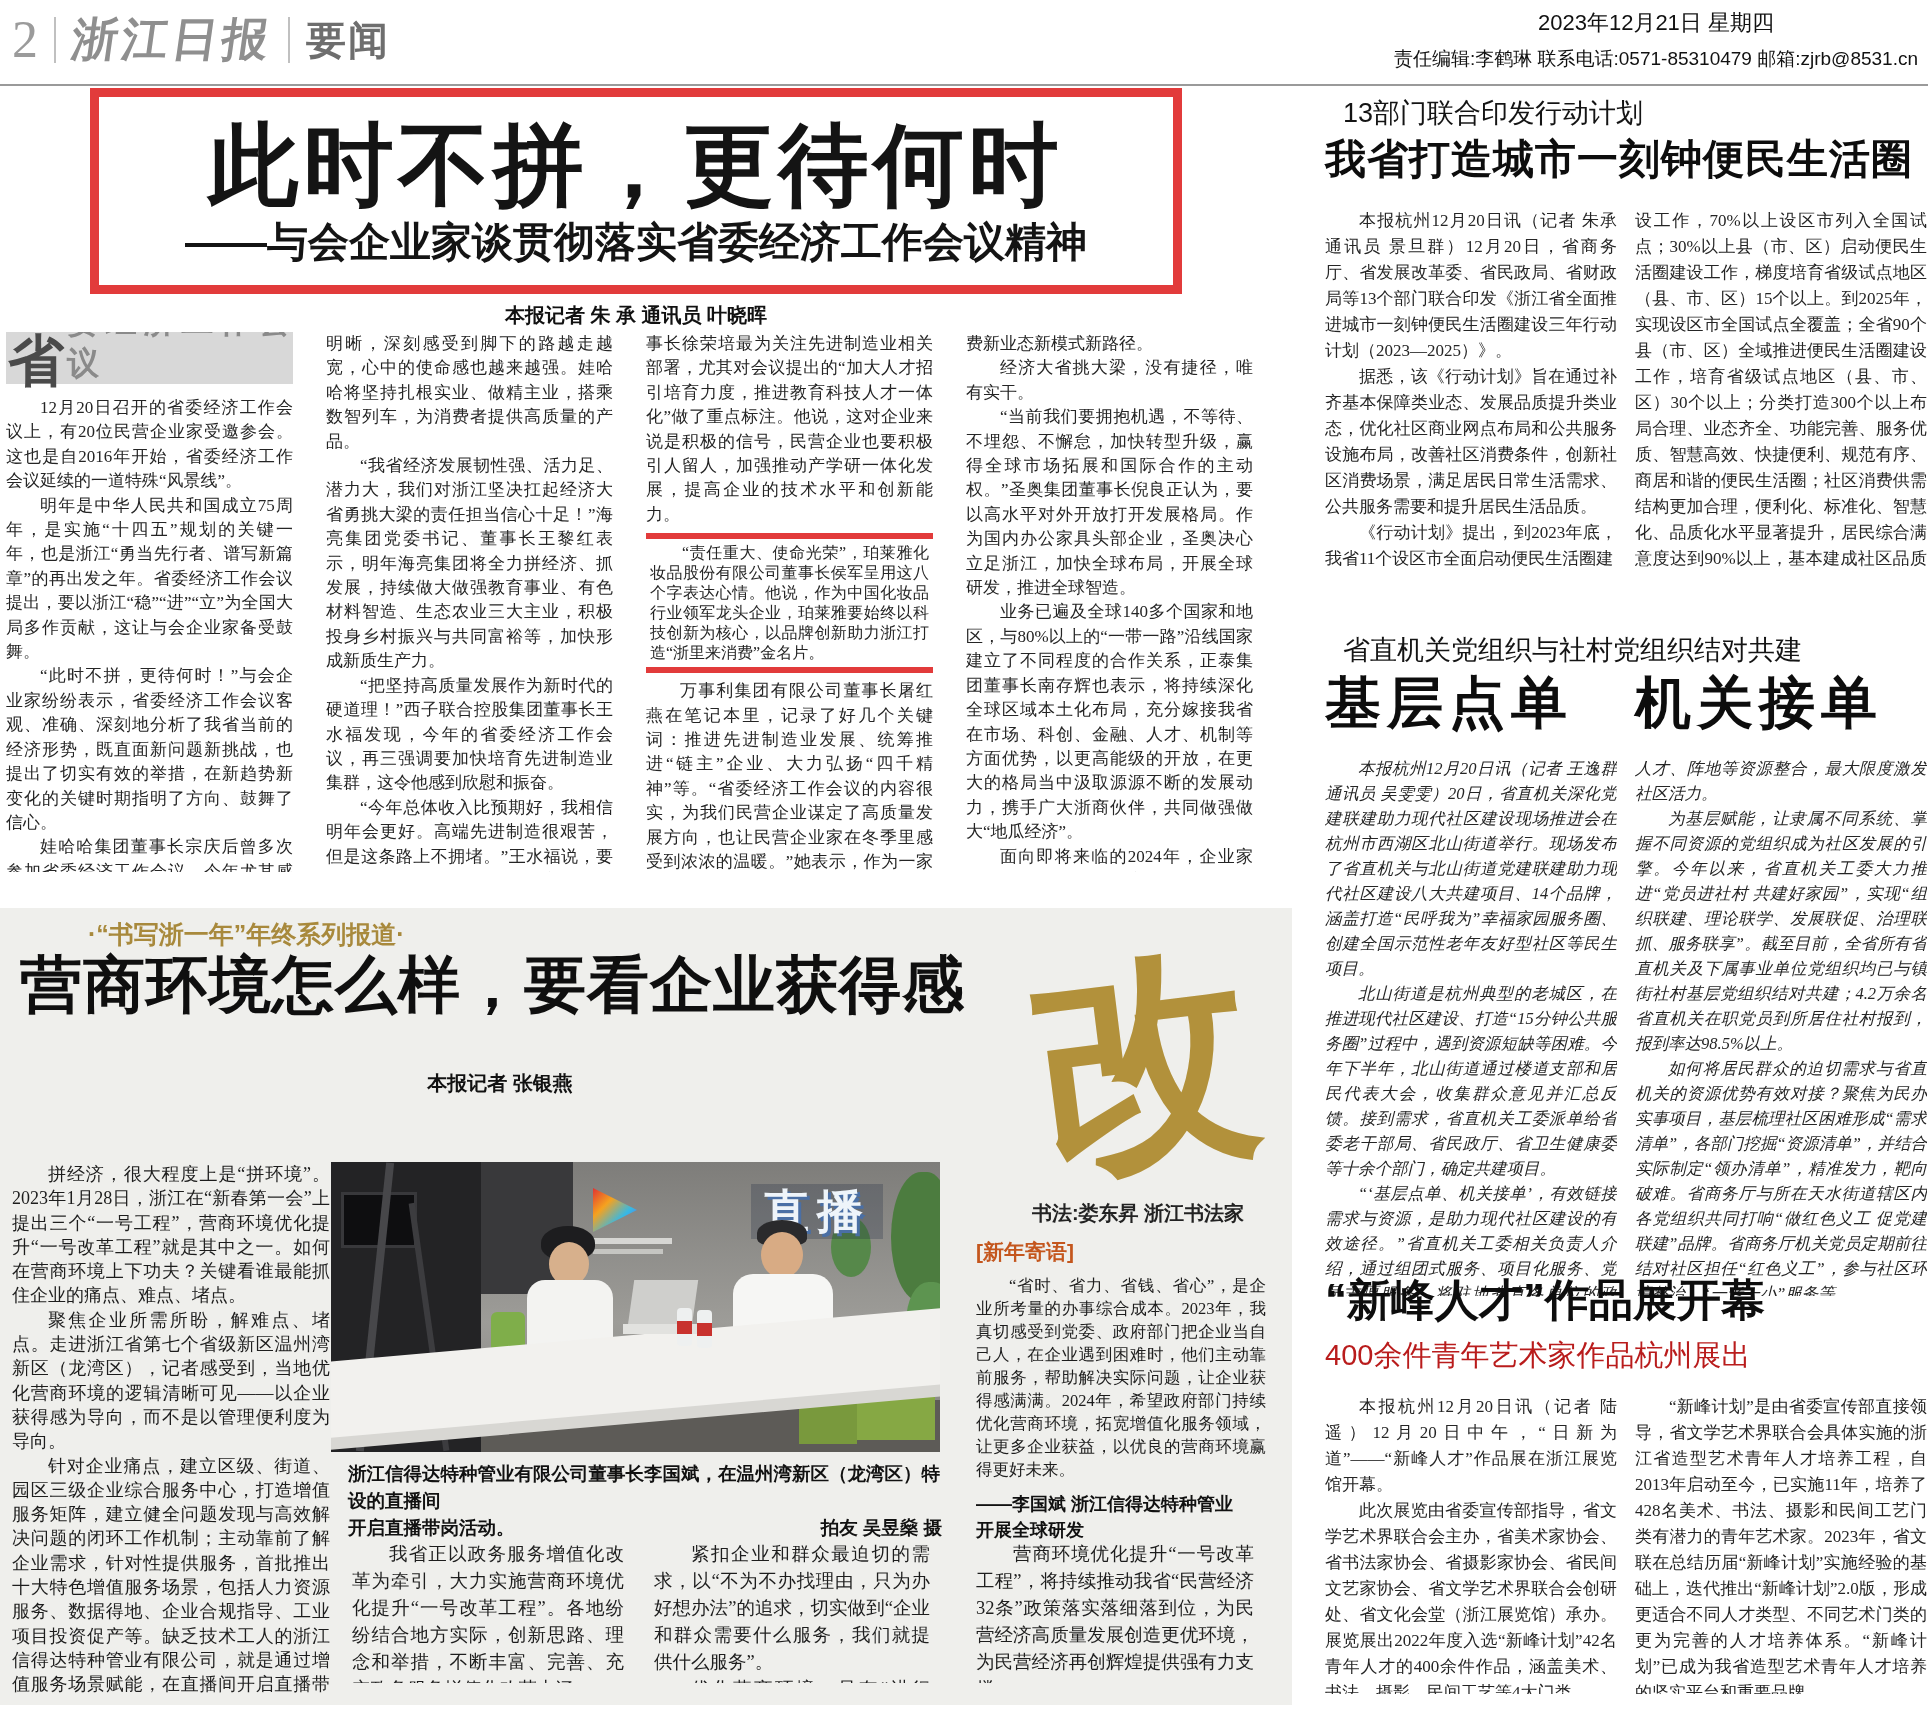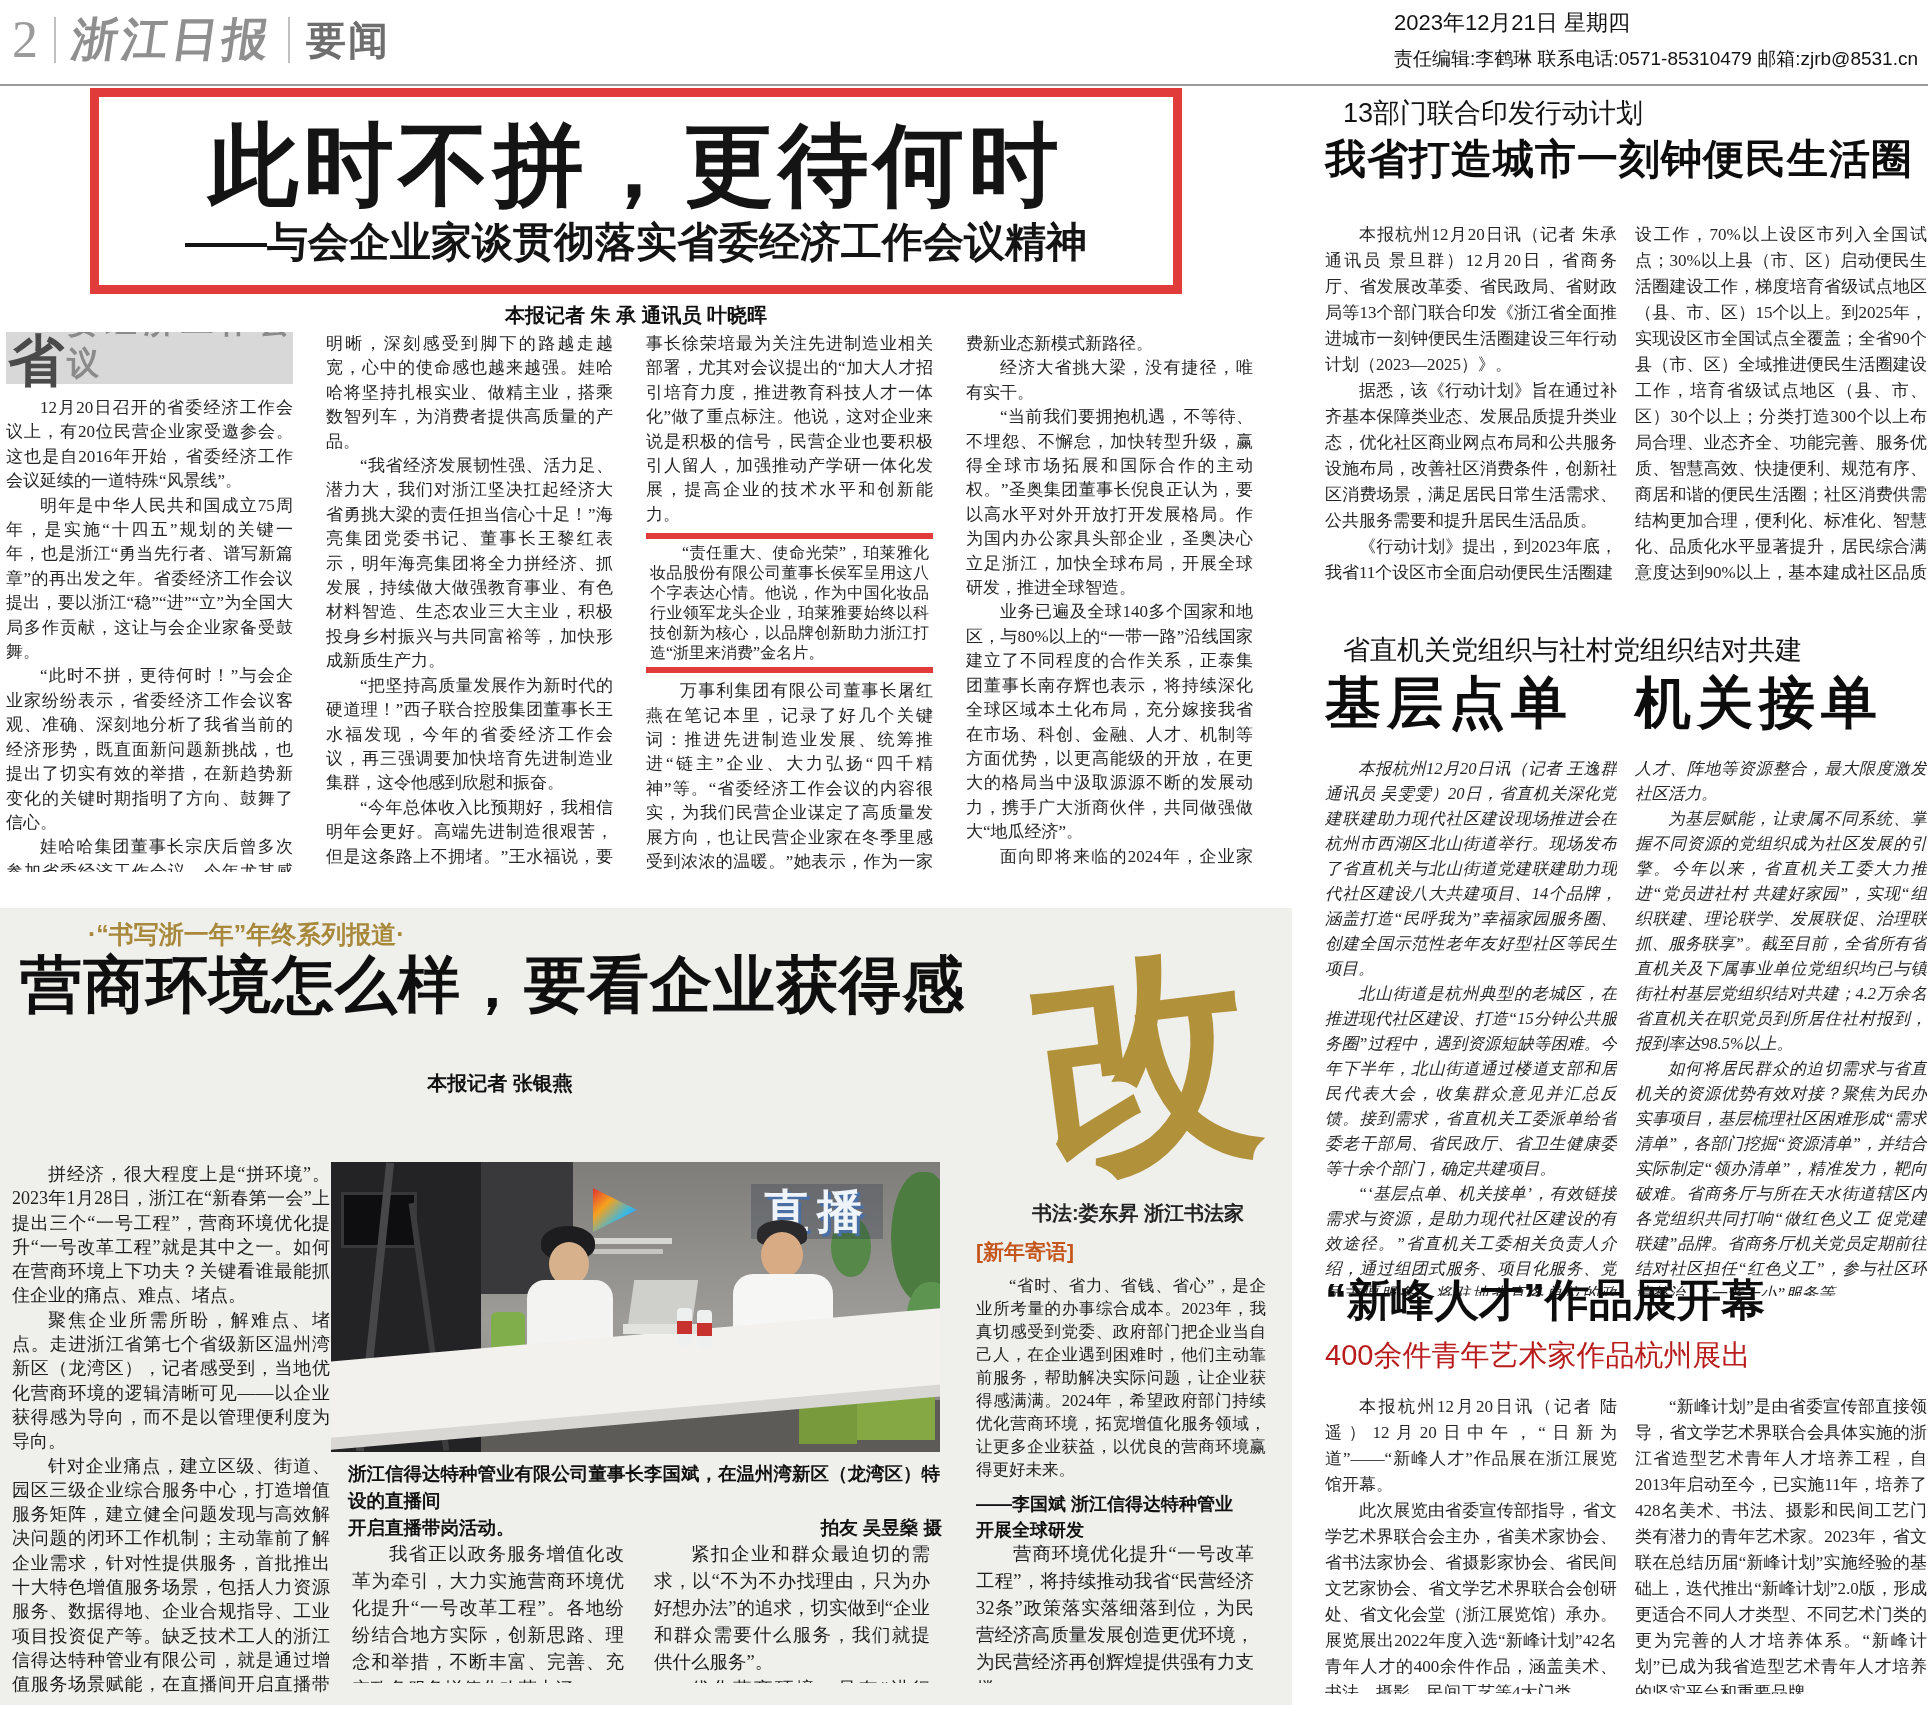--- a/index.html
+++ b/index.html
@@ -6,21 +6,21 @@
   #page{position:relative;width:1928px;height:1715px;background:#fff;overflow:hidden;
         font-family:"Liberation Serif","DejaVu Serif",serif;color:#222;}
   .sans{font-family:"Liberation Sans","DejaVu Sans",sans-serif;}
   
   #header{position:absolute;left:0;top:0;width:1928px;height:86px;border-bottom:2px solid #9a9a9a;box-sizing:border-box;}
   .mast{position:absolute;left:12px;top:14px;display:flex;align-items:center;gap:16px;}
   .mast .pn{font-size:52px;color:#9b9b9b;line-height:1;}
   .vr{width:2px;height:46px;background:#c0c0c0;}
   .logo{font-size:46px;font-weight:bold;color:#8f8f8f;transform:skewX(-8deg);letter-spacing:4px;line-height:1;}
   .sec{font-size:40px;font-weight:bold;color:#6e6e6e;line-height:1;letter-spacing:2px;}
-  .pubinfo{position:absolute;right:10px;top:8px;text-align:left;color:#111;}
+  .pubinfo{position:absolute;right:10px;top:8px;text-align:center;color:#111;}
   .pubinfo .d{font-size:22px;margin-bottom:8px;}
   .pubinfo .e{font-size:19px;}
   
   #lead-box{position:absolute;left:90px;top:88px;width:1092px;height:206px;border:9px solid #e23b3b;
             box-sizing:border-box;background:#fff;display:flex;flex-direction:column;align-items:center;justify-content:center;}
   #lead-box h1{margin:0;font-size:90px;font-weight:900;letter-spacing:5px;color:#141414;line-height:1;}
   #lead-box h2{margin:12px 0 0 0;font-size:41px;font-weight:bold;color:#141414;line-height:1;}
   #lead-byline{position:absolute;left:90px;top:302px;width:1092px;text-align:center;font-size:20px;font-weight:bold;color:#111;}
   #lead-cols{position:absolute;left:6px;top:332px;display:flex;gap:33px;}
   .lcol{width:287px;height:540px;overflow:hidden;font-size:17px;line-height:24.4px;text-align:justify;color:#252525;}
@@ -32,21 +32,21 @@
   .hl{border:6px solid #e23b3b;margin:6px -10px 6px -10px;padding:4px 8px;}
   .hl p{margin:0;text-indent:2em;font-size:16px;line-height:20px;text-align:justify;}
   
   .rart{position:absolute;left:1325px;width:603px;}
   .kick{font-size:27px;color:#141414;padding-left:18px;}
   .rtitle{font-weight:bold;color:#0d0d0d;line-height:1.1;margin:0;}
   .rsub{color:#b91c1c;margin:0;}
   .rbody{display:flex;gap:18px;}
   .rcol{width:292px;overflow:hidden;font-size:17px;line-height:26px;text-align:justify;color:#252525;}
   #art1 .rtitle{font-size:41px;margin-top:6px;letter-spacing:1px;}
-  #art1 .rbody{margin-top:40px;}
+  #art1 .rbody{margin-top:26px;}
   #art1 .rcol{height:368px;}
   #art2 .rtitle{font-size:56px;letter-spacing:6px;margin-top:4px;}
   #art2 .rbody{margin-top:22px;}
   #art2 .rcol{height:540px;font-size:16.5px;line-height:25px;font-style:italic;}
   #art3 .rtitle{font-size:44px;}
   #art3 .rsub{font-size:29px;margin-top:12px;}
   #art3 .rbody{margin-top:18px;}
   #art3 .rcol{height:300px;}
   
   #feature{position:absolute;left:0;top:908px;width:1292px;height:797px;background:#efefec;}

